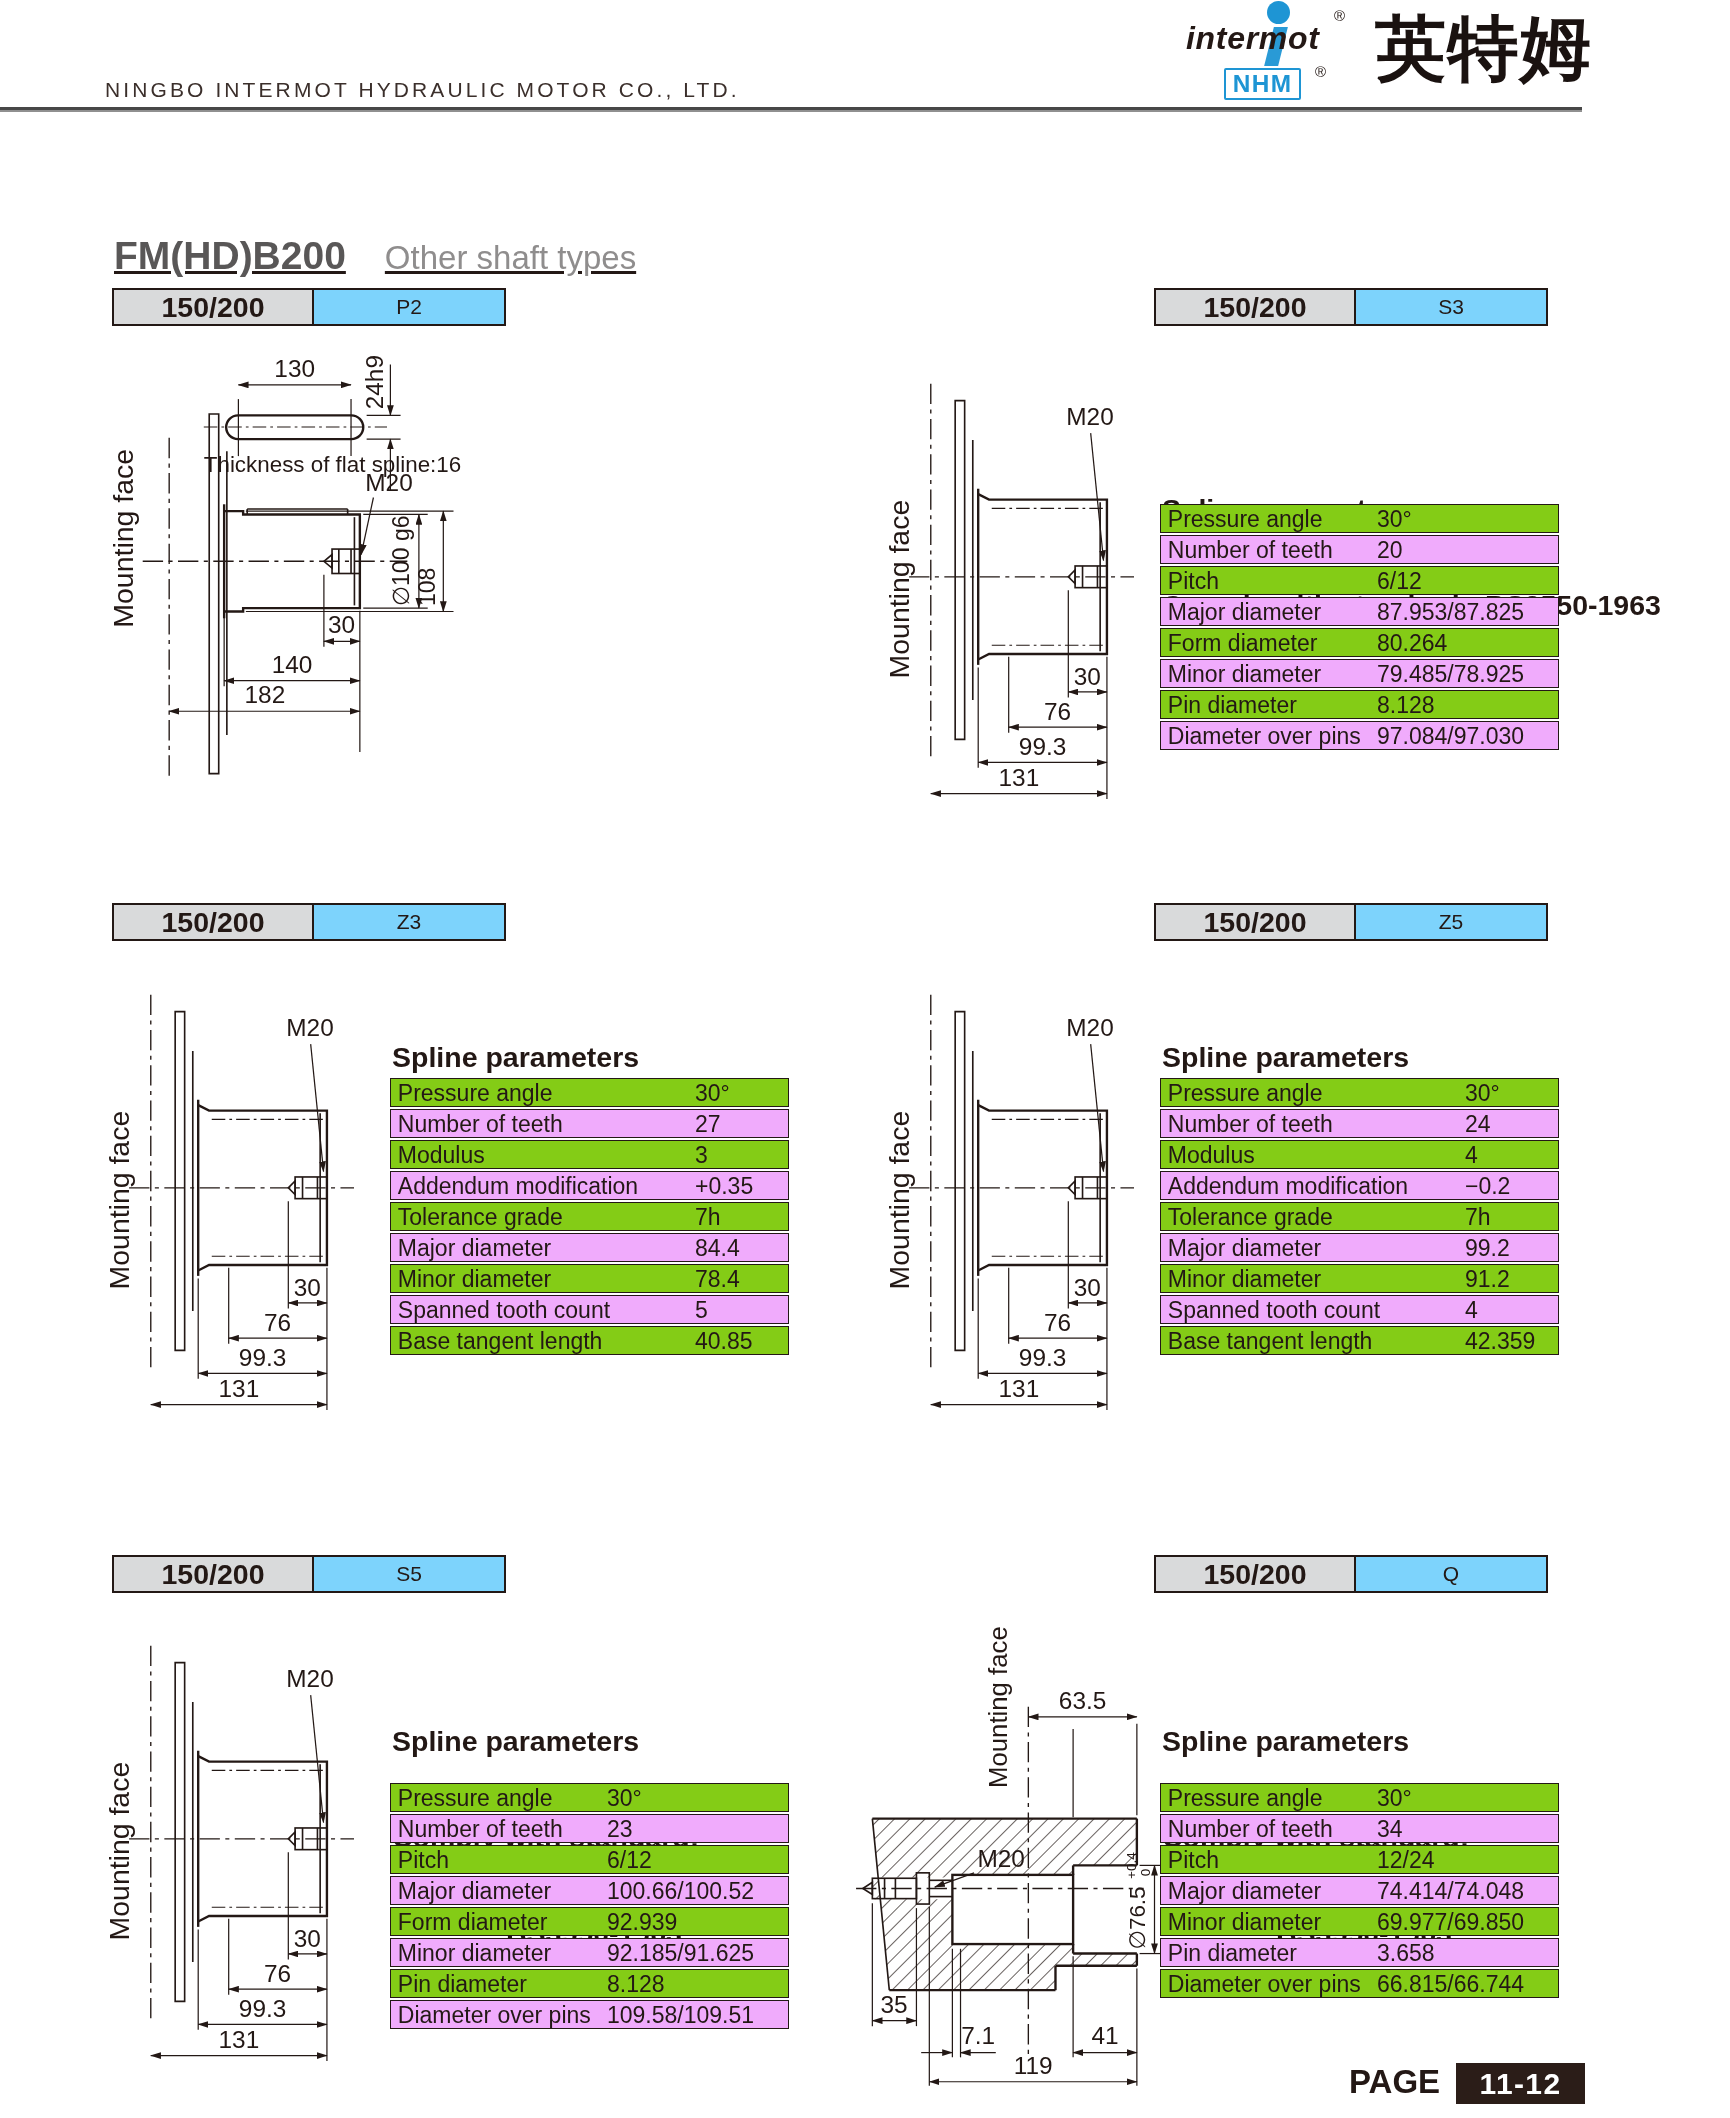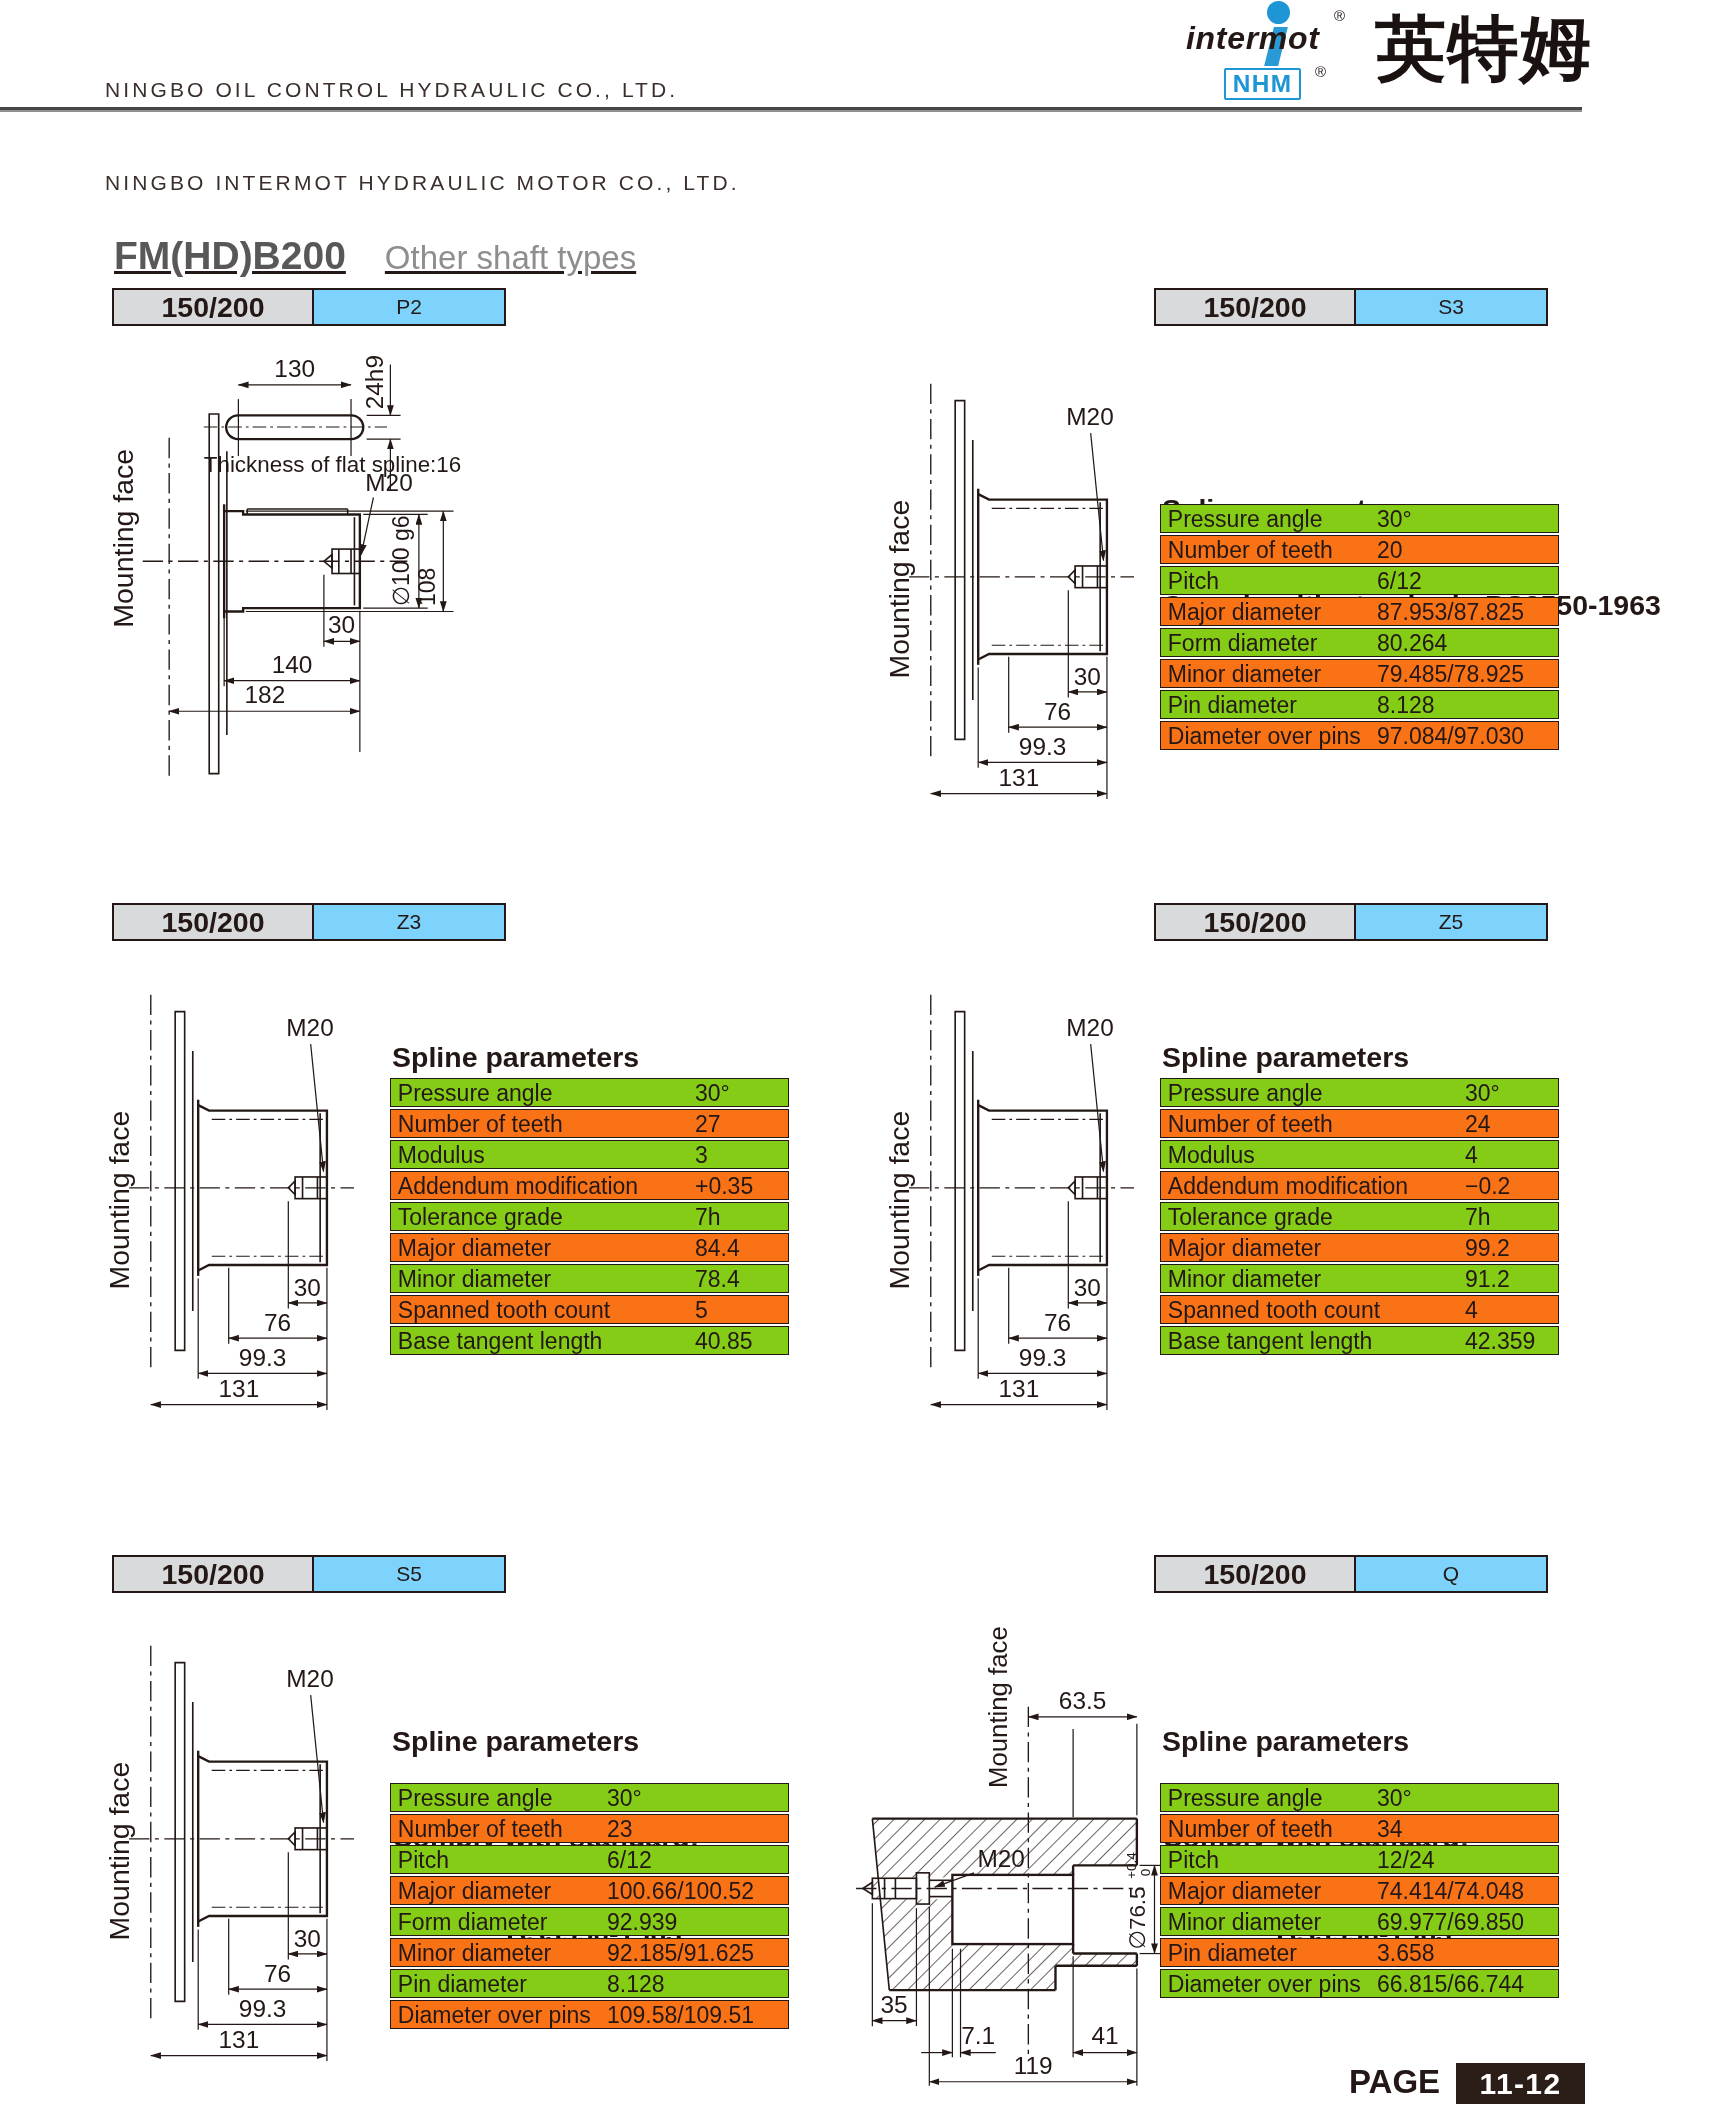--- a/index.html
+++ b/index.html
@@ -45,21 +45,21 @@
   .shead .type { flex:1; display:flex; align-items:center; justify-content:center;
                  font-weight:normal; font-size:21px;text-align:center; }
 
   
   .sphead { font-size:28.5px; font-weight:bold; line-height:32px; color:#231815; white-space:pre; }
   .sphead .ind { padding-left:114px; }
 
   
   .ptable { width:399px; }
   .trow { height:29px; border:1.7px solid #231815; margin-bottom:2px; position:relative;
-          font-size:23px; line-height:26px; background:#f97316; }
+          font-size:23px; line-height:26px; background:#f0abfc; }
   .trow.g { background:#84cc16; }
   .trow .lab { position:absolute; left:6.8px; top:0.7px; white-space:pre; }
   .trow .val { position:absolute; top:0.7px; white-space:pre; }
   .ptable.mid .val { left:216px; }
   .ptable.right .val { left:304px; }
 
   
   svg text { fill:#231815; font-family:"Liberation Sans", sans-serif; }
   svg .o  { stroke:#231815; stroke-width:3.5; fill:none; }
   svg .o2 { stroke:#231815; stroke-width:2.4; fill:none; }
@@ -72,21 +72,20 @@
   .pagebox { left:1456px; top:2063px; width:129px; height:41px; background:#2b1d18;
              color:#ffffff; font-size:30px; font-weight:bold; display:flex;
              align-items:center; justify-content:center; letter-spacing:1.4px; }
 </style>
 </head>
 <body>
 
 <div id="page">
 
   <div class="abs company">
-    <div>NINGBO OIL CONTROL HYDRAULIC CO., LTD.</div>
     <div>NINGBO INTERMOT HYDRAULIC MOTOR CO., LTD.</div>
   </div>
 
   <div class="abs logo">
     <div class="brand">
       <div class="brand-dot"></div>
       <div class="brand-stem"></div>
       <div class="brand-word">intermot</div>
       <div class="brand-reg1">®</div>
       <div class="nhm-badge">NHM</div>

